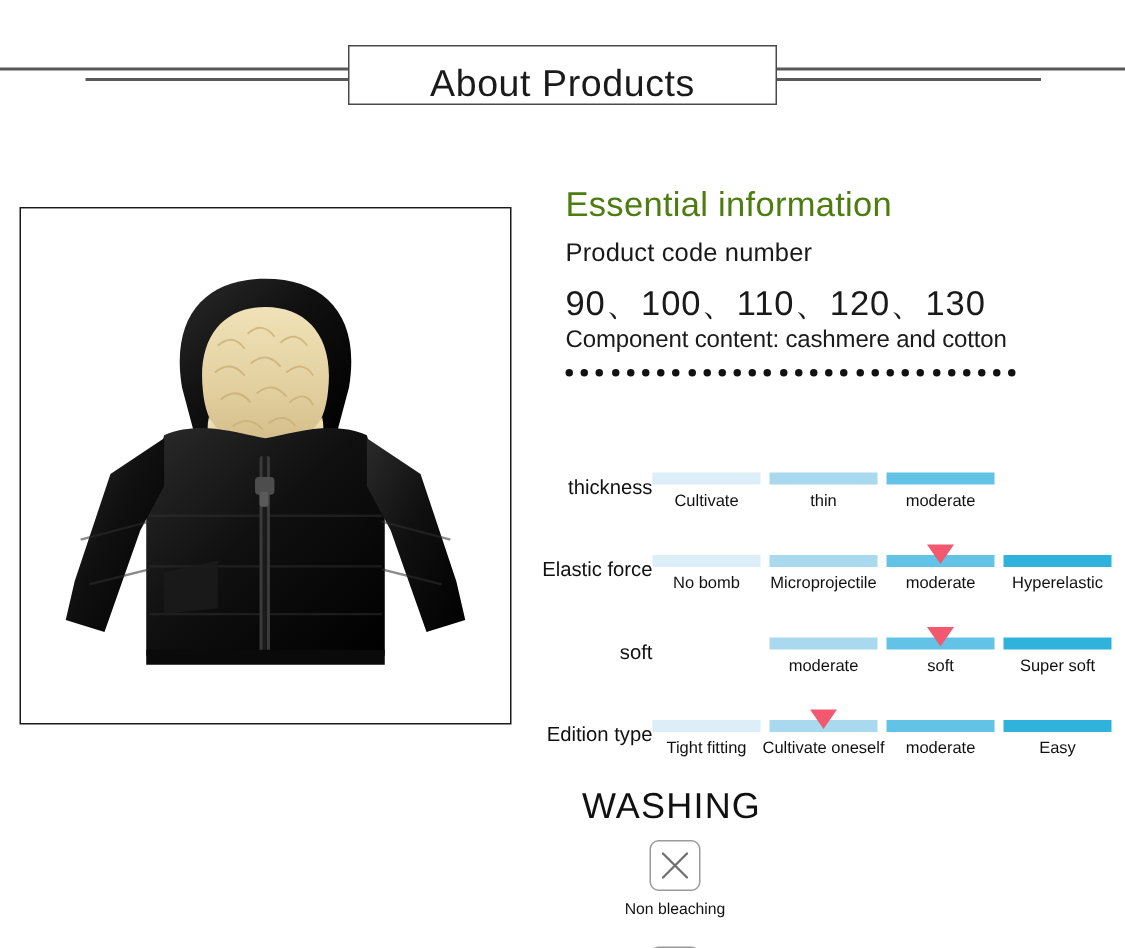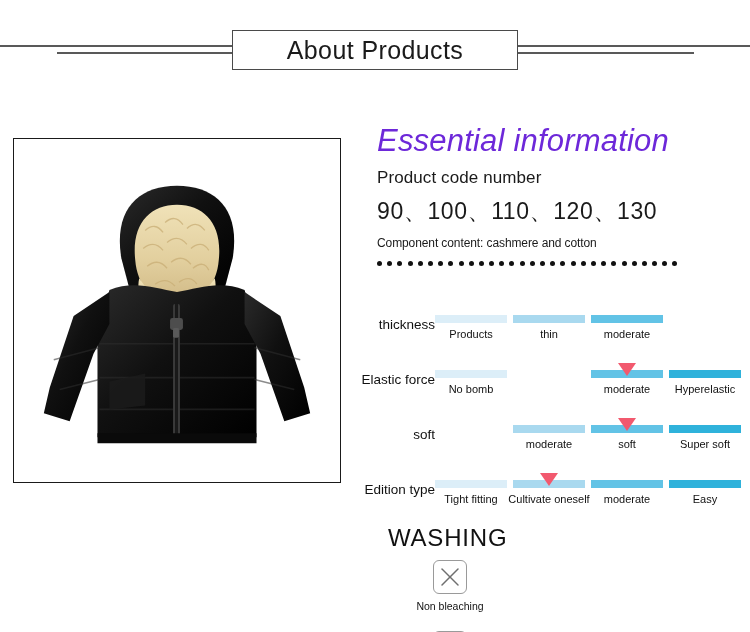--- a/index.html
+++ b/index.html
@@ -17,45 +17,45 @@
   .rule { position: absolute; background: #595959; height: 2px; }
   .rule-l-top  { left: 0px;   top: 31px; width: 232px; }
   .rule-l-bot  { left: 57px;  top: 38px; width: 176px; }
   .rule-r-top  { left: 518px; top: 31px; width: 232px; }
   .rule-r-bot  { left: 518px; top: 38px; width: 176px; }
   .banner-box {
     position: absolute; left: 232px; top: 16px;
     width: 286px; height: 40px;
     border: 1.6px solid #4a4a4a;
     background: #ffffff;
-    display: flex; align-items: center; justify-content: center;
+    display: flex; align-items: flex-end; justify-content: center;
   }
   .banner-title {
     font-size: 25px; font-weight: 400; letter-spacing: .4px;
     color: #1a1a1a; white-space: nowrap; line-height: 1;
   }
 
   
   .photo-frame {
     position: absolute; left: 13px; top: 138px;
     width: 328px; height: 345px;
     border: 1px solid #1a1a1a; background: #ffffff;
     overflow: hidden;
   }
   .jacket { position: absolute; left: 0; top: 0; width: 100%; height: 100%; }
 
   
   .info { position: absolute; left: 377px; top: 124px; width: 366px; }
   .h-essential {
-    font-size: 31px; font-weight: 400; line-height: 1.12;
-    letter-spacing: .2px; color: #6d28d9; font-style: italic;
+    font-size: 23px; font-weight: 400; line-height: 1.12;
+    letter-spacing: .2px; color: #4d7c0f;
   }
   .line-pc   { font-size: 17px; margin-top: 9px; line-height: 1.2; letter-spacing: .1px; }
   .line-code { font-size: 23px; margin-top: 10px; line-height: 1.2; letter-spacing: .6px; }
-  .line-comp { font-size: 12px; margin-top: 10px; line-height: 1.2; letter-spacing: -.1px; }
+  .line-comp { font-size: 16px; line-height: 1.2; letter-spacing: -.1px; }
   .line-fill { font-size: 16.5px; margin-top: 9px; line-height: 1.2; letter-spacing: -.1px; }
 
   
   .dots { margin-top: 8px; display: flex; gap: 5.2px; align-items: center; height: 10px; }
   .dot { width: 5px; height: 5px; border-radius: 50%; background: #111; flex: none; }
 
   
   .ratings { position: absolute; left: 357px; top: 306px; width: 393px; }
   .rrow { position: relative; height: 55px; }
   .rrow-label {
@@ -219,38 +219,42 @@
         <span class="dot"></span>
       </div>
   </div>
 
   <div class="ratings">
       <div class="rrow">
         <div class="rrow-label">thickness</div>
         <div class="rbars">
           <div class="rcell" style="left: 0px; width: 72px;">
             <div class="rbar" style="background: rgb(220, 238, 248);"></div>
-            <div class="rcaption">Products</div>
+            <div class="rcaption">Cultivate</div>
           </div>
           <div class="rcell" style="left: 78px; width: 72px;">
             <div class="rbar" style="background: rgb(169, 217, 239);"></div>
             <div class="rcaption">thin</div>
           </div>
           <div class="rcell" style="left: 156px; width: 72px;">
             <div class="rbar" style="background: rgb(98, 195, 230);"></div>
             <div class="rcaption">moderate</div>
           </div>
         </div>
       </div>
       <div class="rrow">
         <div class="rrow-label">Elastic force</div>
         <div class="rbars">
           <div class="rcell" style="left: 0px; width: 72px;">
             <div class="rbar" style="background: rgb(220, 238, 248);"></div>
             <div class="rcaption">No bomb</div>
+          </div>
+          <div class="rcell" style="left: 78px; width: 72px;">
+            <div class="rbar" style="background: rgb(169, 217, 239);"></div>
+            <div class="rcaption">Microprojectile</div>
           </div>
           <div class="rcell" style="left: 156px; width: 72px;">
             <div class="rbar" style="background: rgb(98, 195, 230);"></div>
             <div class="marker" style="border-top-color: rgb(242, 89, 110);"></div>
             <div class="rcaption">moderate</div>
           </div>
           <div class="rcell" style="left: 234px; width: 72px;">
             <div class="rbar" style="background: rgb(47, 178, 219);"></div>
             <div class="rcaption">Hyperelastic</div>
           </div>

